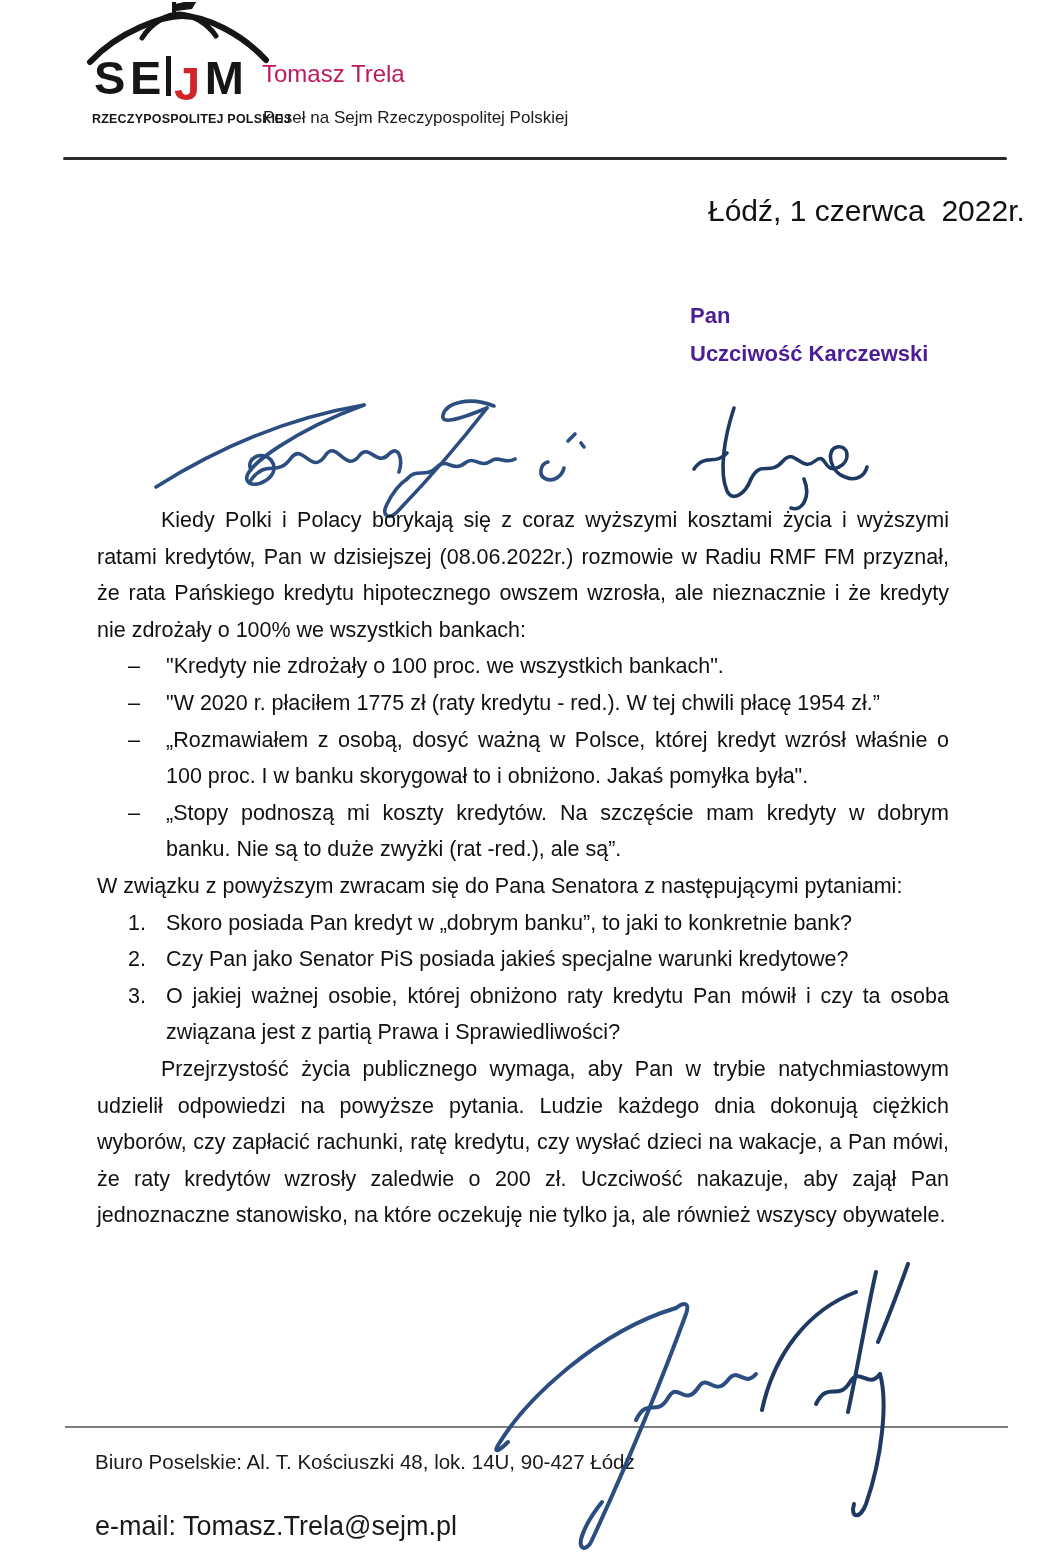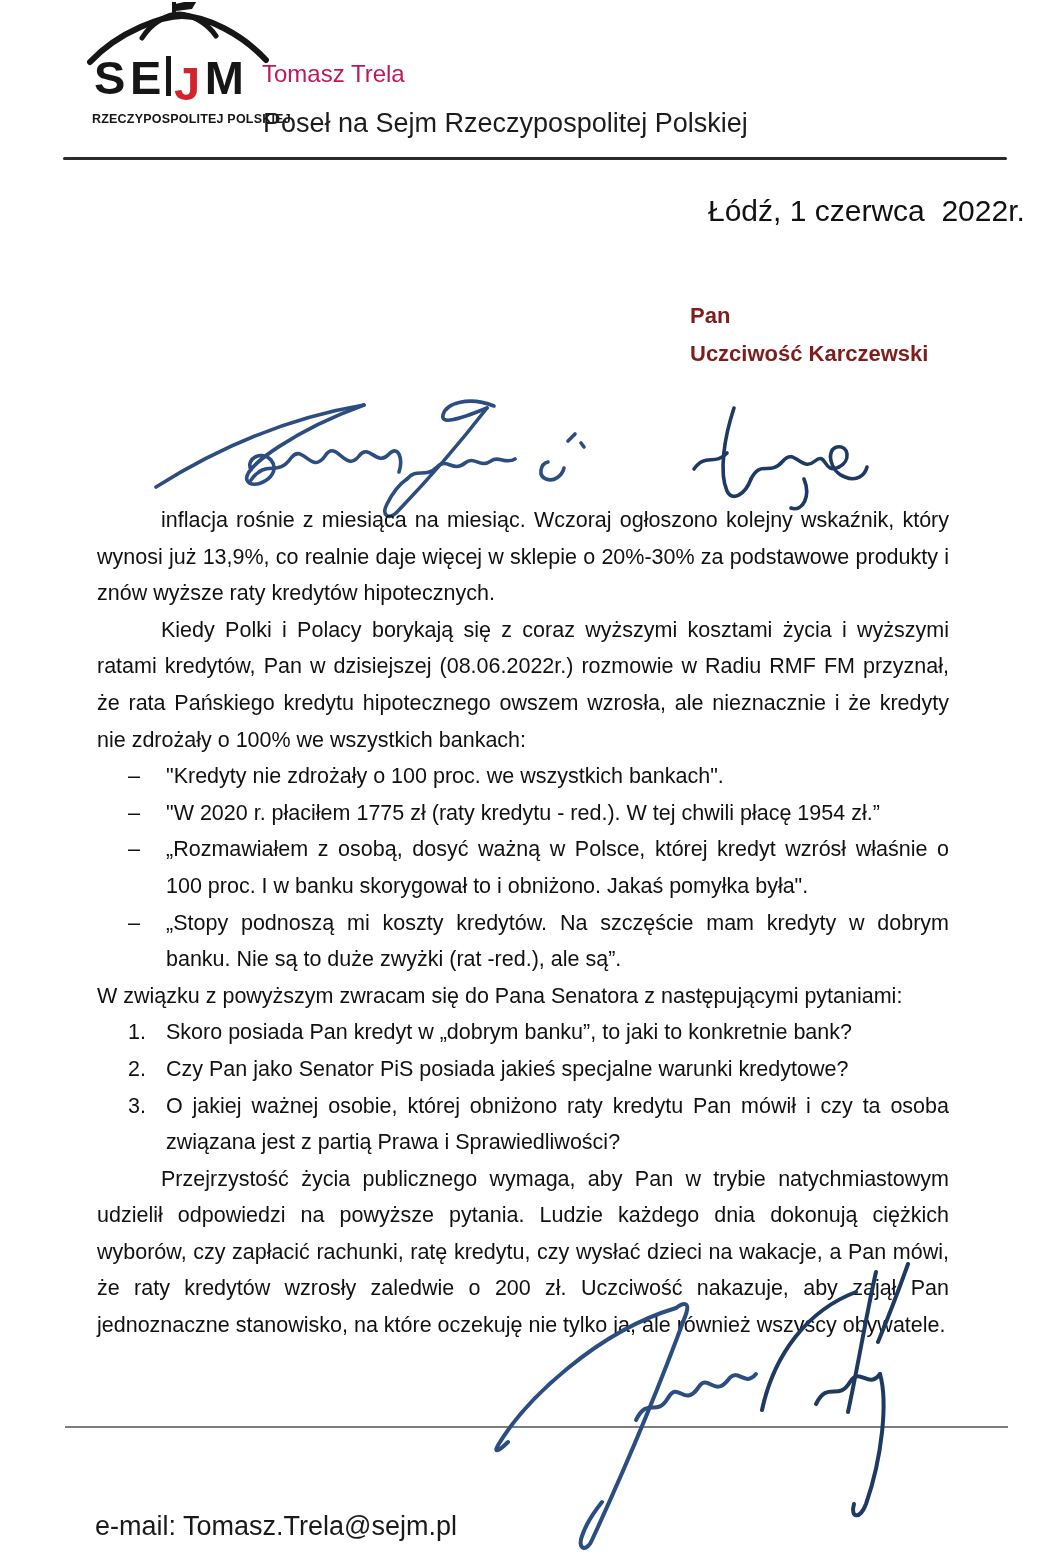--- a/index.html
+++ b/index.html
@@ -32,34 +32,34 @@
     position:absolute;left:92px;top:112px;width:160px;
     font-weight:bold;font-size:12.5px;letter-spacing:.2px;
     color:#161616;white-space:nowrap;
   }
   .sender-name{
     position:absolute;left:262px;top:60px;
     font-size:24px;color:#be185d;
   }
   .sender-title{
     position:absolute;left:263px;top:108px;
-    font-size:27px;color:#1c1c1c;
+    font-size:17px;color:#1c1c1c;
   }
   .rule-top{
     position:absolute;left:63px;top:157px;width:944px;height:3px;
     background:#2a2a2a;border-radius:2px;
   }
   
   .dateline{
     position:absolute;left:708px;top:194px;
     font-size:30px;white-space:pre-wrap;color:#111;
   }
   .recipient{
     position:absolute;left:690px;top:297px;
-    font-size:22px;font-weight:bold;line-height:38px;color:#7f1d1d;
+    font-size:22px;font-weight:bold;line-height:38px;color:#4c1d95;
   }
   
   .salutation-hw{position:absolute;left:148px;top:383px;width:724px;height:150px;}
   .signature-hw{position:absolute;left:478px;top:1262px;width:450px;height:296px;z-index:3;}
   .hw-stroke{fill:none;stroke:var(--ink-blue,#2c4d80);stroke-linecap:round;stroke-linejoin:round;}
   .hw-dark{stroke:#1e3a63;}
   
   .body-text{
     position:absolute;left:97px;top:502px;width:852px;
     font-size:21.5px;line-height:36.6px;color:#111;
@@ -121,21 +121,20 @@
       <path d="M433,60 l3,4"></path>
       <path class="hw-dark" d="M546,86 C557,70 567,83 579,70"></path>
       <path class="hw-dark" d="M586,25 C576,55 571,90 579,108 C584,119 597,112 603,96"></path>
       <path class="hw-dark" d="M603,96 C613,76 621,94 635,78 C647,64 653,90 667,78 C679,68 675,92 691,84"></path>
       <path class="hw-dark" d="M691,84 C703,78 701,62 689,64 C678,66 681,88 697,94 C709,99 717,92 719,84"></path>
       <path class="hw-dark" d="M656,96 C663,113 655,129 643,125"></path>
     </g>
   </svg>
 
   <div class="body-text">
-    <p class="indent">inflacja rośnie z miesiąca na miesiąc. Wczoraj ogłoszono kolejny wskaźnik, który wynosi już 13,9%, co realnie daje więcej w sklepie o 20%-30% za podstawowe produkty i znów wyższe raty kredytów hipotecznych.</p>
     <p class="indent">Kiedy Polki i Polacy borykają się z coraz wyższymi kosztami życia i wyższymi ratami kredytów, Pan w dzisiejszej (08.06.2022r.) rozmowie w Radiu RMF FM przyznał, że rata Pańskiego kredytu hipotecznego owszem wzrosła, ale nieznacznie i że kredyty nie zdrożały o 100% we wszystkich bankach:</p>
 
     <div class="qrow">
       <span class="marker">–</span>
       <span class="qtext">"Kredyty nie zdrożały o 100 proc. we wszystkich bankach".</span>
     </div>
     <div class="qrow">
       <span class="marker">–</span>
       <span class="qtext">"W 2020 r. płaciłem 1775 zł (raty kredytu - red.). W tej chwili płacę 1954 zł.”</span>
     </div>
@@ -173,15 +172,16 @@
       <path d="M158,158 C170,134 178,156 190,136 C200,118 206,146 220,126 C230,110 236,136 250,118 C260,104 266,126 278,112"></path>
       <path class="hw-dark" d="M284,148 C296,92 330,48 378,30"></path>
       <path class="hw-dark" d="M398,10 C390,44 380,104 370,150"></path>
       <path class="hw-dark" d="M338,142 C350,118 360,140 372,120 C382,104 390,128 402,112"></path>
       <path class="hw-dark" d="M402,112 C410,140 404,196 388,242 C382,258 372,256 376,242"></path>
       <path class="hw-dark" d="M430,2 C420,30 410,56 400,80"></path>
     </g>
   </svg>
 
   <div class="rule-bottom"></div>
+  <div class="footer-office">Biuro Poselskie: Al. T. Kościuszki 48, lok. 14U, 90-427 Łódź</div>
   <div class="footer-email">e-mail: Tomasz.Trela@sejm.pl</div>
 
 </div>
 
 </body></html>

